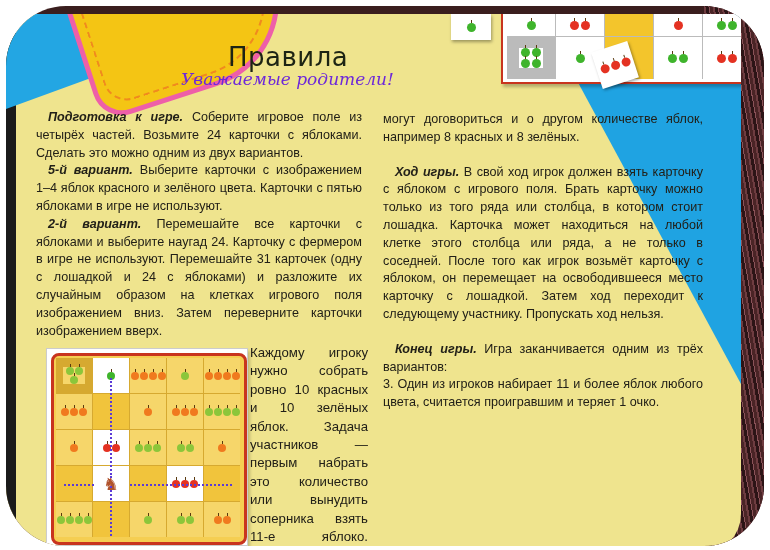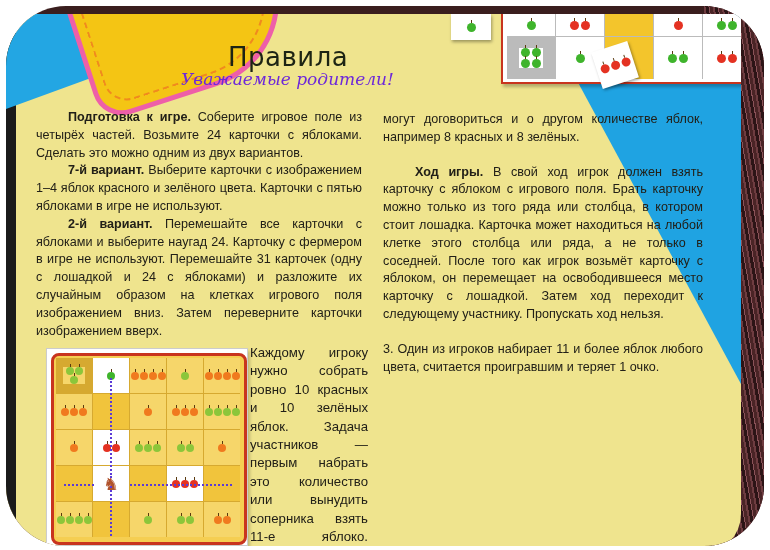--- a/index.html
+++ b/index.html
@@ -11,21 +11,21 @@
   .paper{position:absolute;left:0;top:8px;width:735px;height:540px;background:#efe48e;border-radius:0 0 40px 0;overflow:hidden;}
   .left-strip{position:absolute;left:0;top:0;width:10px;height:100%;background:#1a1a1a;}
   .blue-tl{position:absolute;left:0;top:0;width:0;height:0;border-top:95px solid #23a6e3;border-right:260px solid transparent;}
   .blue-tr{position:absolute;right:0;top:0;width:0;height:0;border-top:370px solid #1fa3e2;border-left:200px solid transparent;}
   .badge{position:absolute;left:70px;top:-60px;width:200px;height:130px;background:#f4c514;border:5px solid #ee5fa8;border-radius:0 0 90px 30px;transform:rotate(-18deg);}
   .badge-inner{position:absolute;left:8px;top:8px;right:8px;bottom:8px;border:2px dashed #f08a1e;border-radius:0 0 80px 24px;}
   .title{position:absolute;left:222px;top:28px;font-family:"DejaVu Sans",sans-serif;font-size:26px;color:#1d2414;letter-spacing:0.5px;}
   .subtitle{position:absolute;left:175px;top:55px;font-family:"DejaVu Serif",serif;font-style:italic;font-size:17px;color:#6d28d9;}
   .col{position:absolute;font-size:12.6px;line-height:17.8px;color:#222018;text-align:justify;}
   .col p{margin:0;}
-  .col b{font-weight:bold;margin-left:20px;}
+  .col b{font-style:italic;font-weight:bold;}
   .ind{text-indent:12px;}
   .gap{height:17px;}
   
   .board-top{position:absolute;left:495px;top:0;width:255px;height:68px;background:#fff;border:2px solid #c8341e;border-top:none;box-shadow:2px 3px 3px rgba(0,0,0,.25);}
   .bt-grid{position:absolute;left:4px;top:0;display:grid;grid-template-columns:repeat(5,48px);grid-template-rows:22px 42px;gap:1px;background:#bbb;}
   .bt-cell{background:#fff;display:flex;align-items:center;justify-content:center;flex-wrap:wrap;gap:2px;}
   .bt-cell.gold{background:#f3c52c;}
   .card-loose{position:absolute;background:#fff;box-shadow:1px 2px 3px rgba(0,0,0,.35);display:flex;flex-wrap:wrap;align-items:center;justify-content:center;gap:2px;}
   .apple{display:inline-block;width:9px;height:9px;border-radius:50%;position:relative;}
   .apple::after{content:"";position:absolute;left:4px;top:-3px;width:1px;height:3px;background:#5a3a10;}
@@ -105,33 +105,34 @@
           <span class="apple g"></span>
         </div>
       <div class="card-loose" style="left:590px;top:32px;width:38px;height:38px;transform:rotate(-18deg);">
           <span class="apple r"></span>
           <span class="apple r"></span>
           <span class="apple r"></span>
         </div>
 
       <div class="col" style="left:30px;top:95px;width:326px;">
         <p class="ind"><b>Подготовка к игре.</b> <span>Соберите игровое поле из четырёх частей. Возьмите 24 карточки с яблоками. Сделать это можно одним из двух вариантов.</span></p>
-        <p class="ind"><b>7-й вариант.</b> <span>Выберите карточки с изображением 1–4 яблок красного и зелёного цвета. Карточки с пятью яблоками в игре не используют.</span></p>
+        <p class="ind"><b>5-й вариант.</b> <span>Выберите карточки с изображением 1–4 яблок красного и зелёного цвета. Карточки с пятью яблоками в игре не используют.</span></p>
         <p class="ind"><b>2-й вариант.</b> <span>Перемешайте все карточки с яблоками и выберите наугад 24. Карточку с фермером в игре не используют. Перемешайте 31 карточек (одну с лошадкой и 24 с яблоками) и разложите их случайным образом на клетках игрового поля изображением вниз. Затем переверните карточки изображением вверх.</span></p>
       </div>
 
       <div class="col" style="left:244px;top:330px;width:118px;font-size:13.2px;line-height:18.4px;">
         <p><span>Каждому игроку нужно собрать ровно 10 красных и 10 зелёных яблок. Задача участников — первым набрать это количество или вынудить соперника взять 11-е яблоко. Игроки</span></p>
       </div>
 
       <div class="col" style="left:377px;top:97px;width:320px;">
         <p>могут договориться и о другом количестве яблок, например 8 красных и 8 зелёных.</p>
         <div class="gap"></div>
         <p class="ind"><b>Ход игры.</b> <span>В свой ход игрок должен взять карточку с яблоком с игрового поля. Брать карточку можно только из того ряда или столбца, в котором стоит лошадка. Карточка может находиться на любой клетке этого столбца или ряда, а не только в соседней. После того как игрок возьмёт карточку с яблоком, он перемещает на освободившееся место карточку с лошадкой. Затем ход переходит к следующему участнику. Пропускать ход нельзя.</span></p>
         <div class="gap"></div>
+        <p class="ind"><b>Конец игры.</b> <span>Игра заканчивается одним из трёх вариантов:</span></p>
         <p>3. Один из игроков набирает 11 и более яблок любого цвета, считается проигравшим и теряет 1 очко.</p>
       </div>
 
       <div class="board">
         <div class="board-inner">
           <div class="bgrid">
             <div class="bcell" style="width:22px;margin:auto;">
                 <span class="apple lg"></span>
                 <span class="apple lg"></span>
                 <span class="apple lg"></span>

